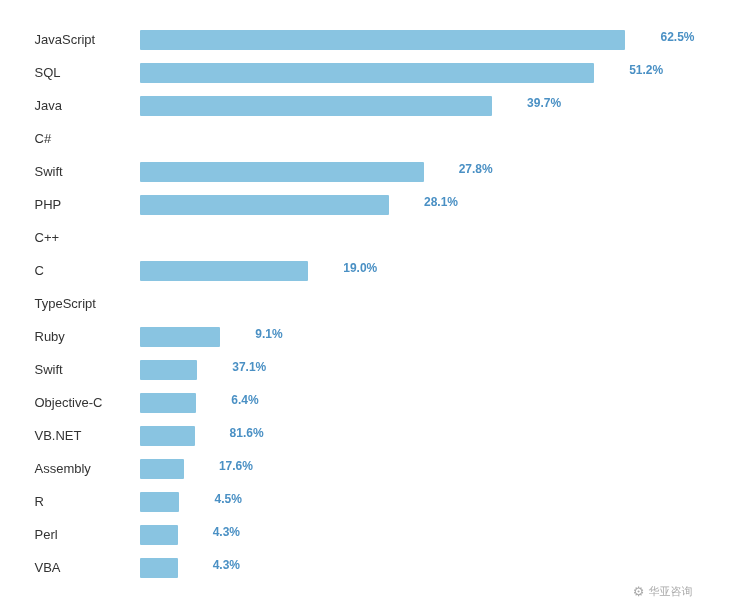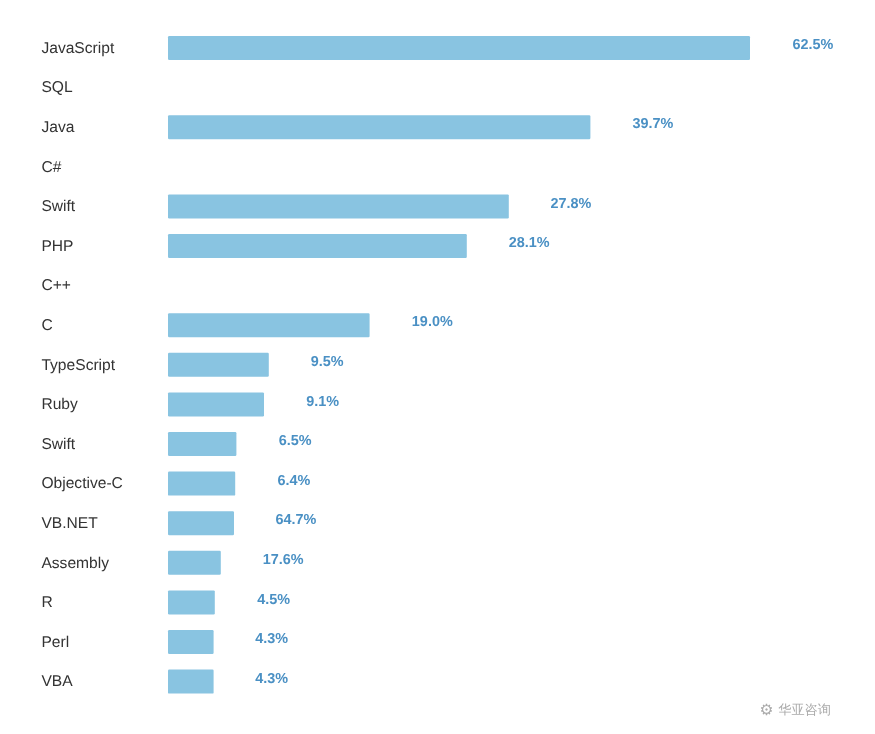--- a/index.html
+++ b/index.html
@@ -71,20 +71,24 @@
 
   <div class="bar-row">
       <div class="bar-label">JavaScript</div>
       <div class="bar-track">
         <div class="bar-fill" style="width: 100%;"></div>
         <span class="bar-value">62.5%</span>
       </div>
     </div>
     <div class="bar-row">
       <div class="bar-label">SQL</div>
+      <div class="bar-track">
+        <div class="bar-fill" style="width: 81.92%;"></div>
+        <span class="bar-value">51.2%</span>
+      </div>
     </div>
     <div class="bar-row">
       <div class="bar-label">Java</div>
       <div class="bar-track">
         <div class="bar-fill" style="width: 63.52%;"></div>
         <span class="bar-value">39.7%</span>
       </div>
     </div>
     <div class="bar-row">
       <div class="bar-label">C#</div>
@@ -108,51 +112,47 @@
     </div>
     <div class="bar-row">
       <div class="bar-label">C</div>
       <div class="bar-track">
         <div class="bar-fill" style="width: 30.4%;"></div>
         <span class="bar-value">19.0%</span>
       </div>
     </div>
     <div class="bar-row">
       <div class="bar-label">TypeScript</div>
-      <div class="bar-track">
-        <div class="bar-fill" style="width: 15.2%;"></div>
-        <span class="bar-value">9.5%</span>
-      </div>
     </div>
     <div class="bar-row">
       <div class="bar-label">Ruby</div>
       <div class="bar-track">
         <div class="bar-fill" style="width: 14.56%;"></div>
         <span class="bar-value">9.1%</span>
       </div>
     </div>
     <div class="bar-row">
       <div class="bar-label">Swift</div>
       <div class="bar-track">
         <div class="bar-fill" style="width: 10.4%;"></div>
-        <span class="bar-value">6.5%</span>
+        <span class="bar-value">37.1%</span>
       </div>
     </div>
     <div class="bar-row">
       <div class="bar-label">Objective-C</div>
       <div class="bar-track">
         <div class="bar-fill" style="width: 10.24%;"></div>
         <span class="bar-value">6.4%</span>
       </div>
     </div>
     <div class="bar-row">
       <div class="bar-label">VB.NET</div>
       <div class="bar-track">
         <div class="bar-fill" style="width: 9.92%;"></div>
-        <span class="bar-value">64.7%</span>
+        <span class="bar-value">81.6%</span>
       </div>
     </div>
     <div class="bar-row">
       <div class="bar-label">Assembly</div>
       <div class="bar-track">
         <div class="bar-fill" style="width: 8%;"></div>
         <span class="bar-value">17.6%</span>
       </div>
     </div>
     <div class="bar-row">

